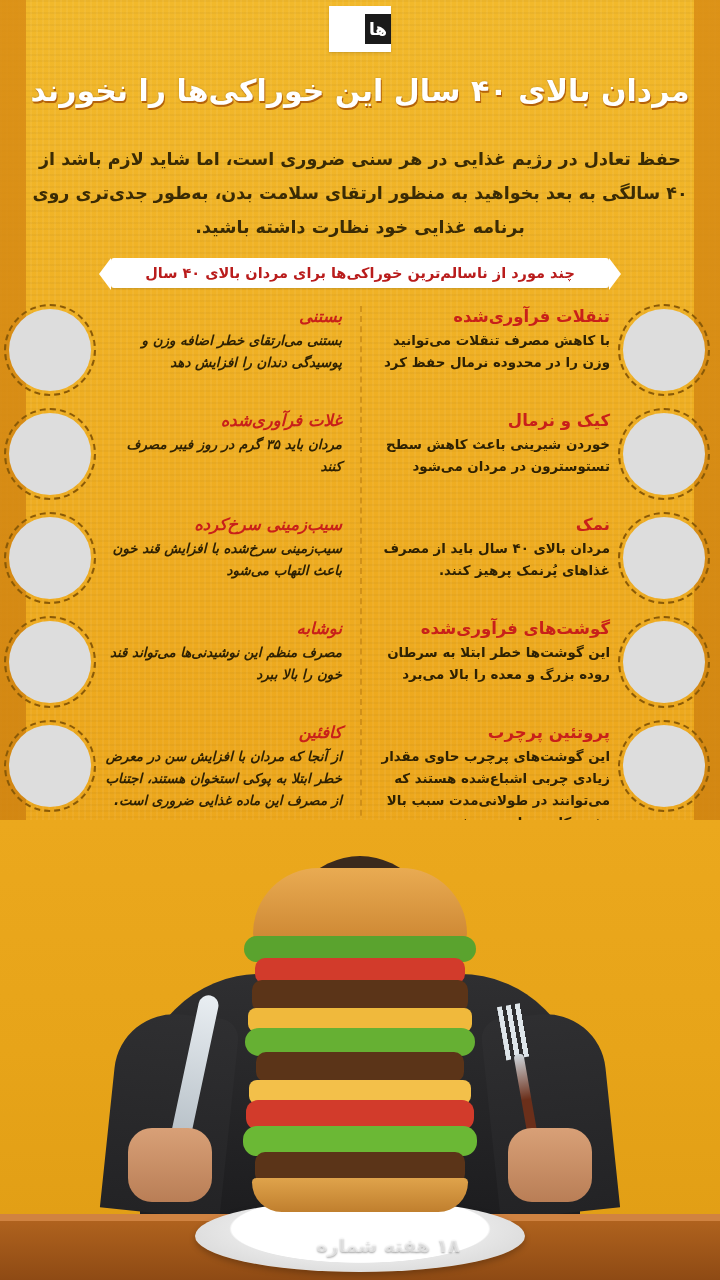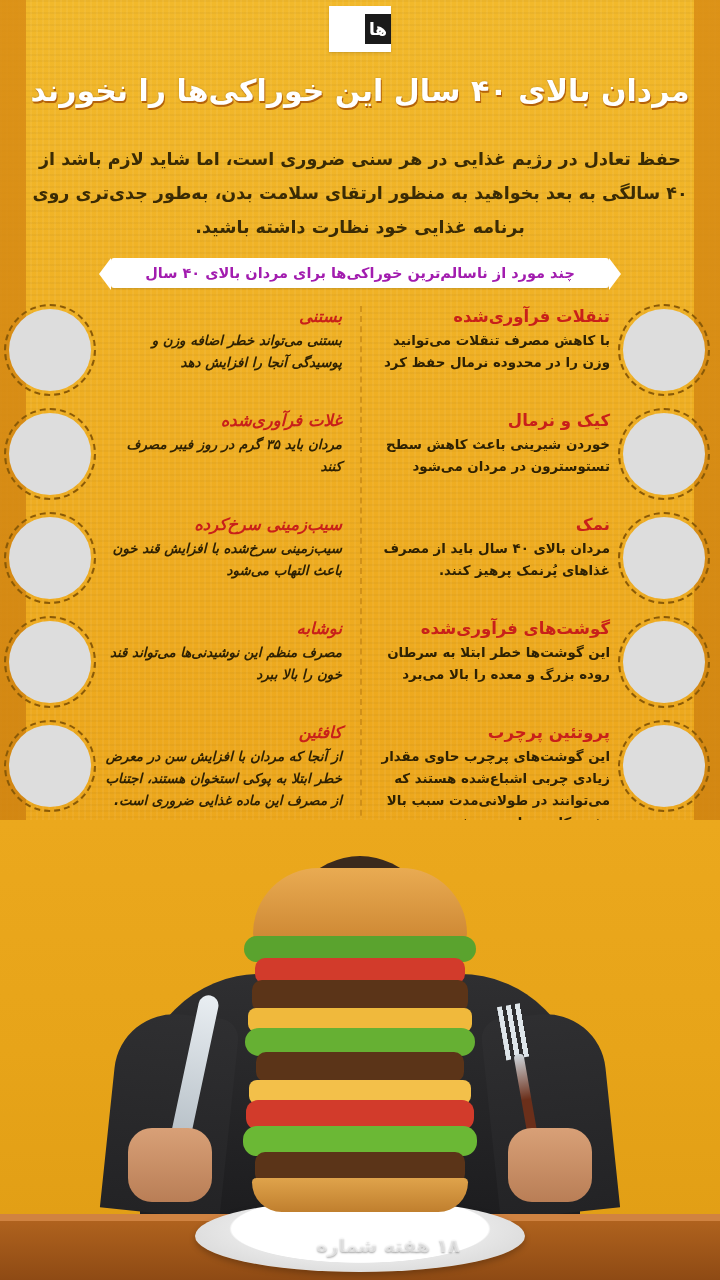--- a/index.html
+++ b/index.html
@@ -50,21 +50,21 @@
     position:absolute;top:142px;left:30px;right:30px;
     text-align:center;color:#3a2b05;
     font-size:17.5px;line-height:1.95;font-weight:600;
   }
 
   
   .ribbon-wrap{
     position:absolute;top:258px;left:0;right:0;display:flex;justify-content:center;
   }
   .ribbon{
-    background:#ffffff;color:#a21caf;
+    background:#ffffff;color:#b91c1c;
     font-size:14.5px;font-weight:bold;
     padding:7px 34px;border-radius:3px;
     position:relative;white-space:nowrap;
     box-shadow:0 1px 2px rgba(0,0,0,.12);
   }
   .ribbon:before,.ribbon:after{
     content:"";position:absolute;top:0;width:0;height:0;
     border-top:16px solid transparent;border-bottom:16px solid transparent;
   }
   .ribbon:before{left:-12px;border-right:12px solid #ffffff;}
@@ -252,21 +252,21 @@
         <div class="hd">تنقلات فرآوری‌شده</div>
         <div class="bd">با کاهش مصرف تنقلات می‌توانید وزن را در محدوده نرمال حفظ کرد</div>
       </div>
     </div>
     <div class="cell left">
       <div class="thumb">
           <div class="inner p-icecream"></div>
         </div>
       <div class="txt">
         <div class="hd">بستنی</div>
-        <div class="bd">بستنی می‌تواند خطر اضافه وزن و پوسیدگی آنجا را افزایش دهد</div>
+        <div class="bd">بستنی می‌ارتقای خطر اضافه وزن و پوسیدگی دندان را افزایش دهد</div>
       </div>
     </div>
   </div>
 
   <div class="row">
     <div class="cell right">
       <div class="thumb">
           <div class="inner p-cake"></div>
         </div>
       <div class="txt">

